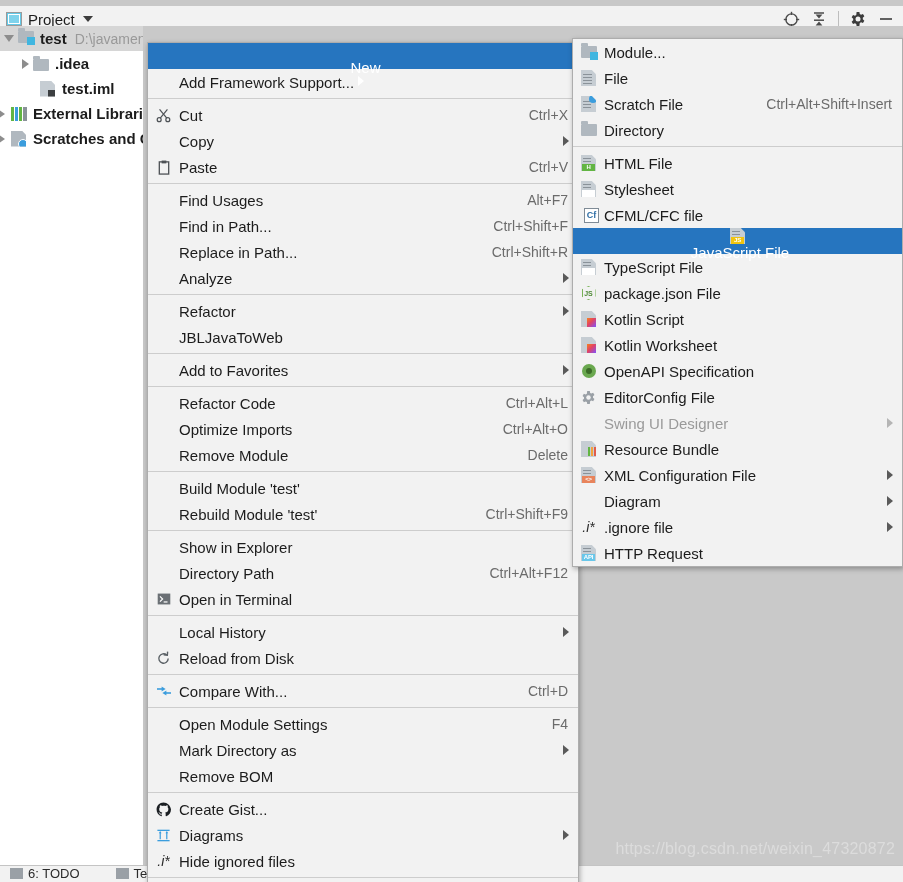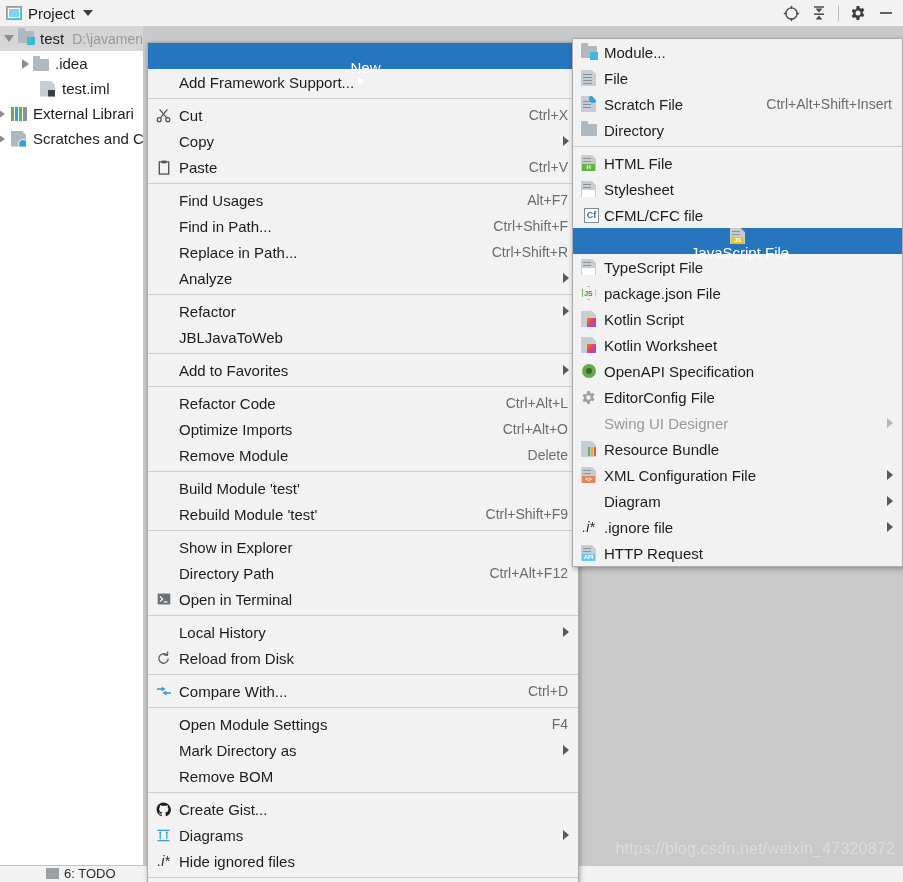--- a/index.html
+++ b/index.html
@@ -15,21 +15,21 @@
     background: #c8c8c8;
   }
 
   
   .toolwin {
     position: absolute; left: 0; top: 0;
     width: 903px; height: 882px;
     background: #c8c8c8;
   }
   .tw-header {
-    position: absolute; left: 0; top: 0;
+    position: absolute; left: 0; top: 6px;
     width: 903px; height: 26px;
     background: #f2f2f2;
     border-bottom: 1px solid #c0c0c0;
     display: flex; align-items: center;
   }
   .tw-title-ic {
     width: 16px; height: 14px;
     margin-left: 6px; margin-right: 6px;
     border: 1px solid #9a9a9a;
     background: #63c9e8;
@@ -77,42 +77,42 @@
     margin-right: 4px;
   }
   .tw-arrow.open {
     border-left: 5px solid transparent;
     border-right: 5px solid transparent;
     border-top: 7px solid #8d8d8d;
     border-bottom: 0;
   }
   .tw-arrow.blank { border: none; width: 7px; }
   .tw-icon { width: 17px; height: 16px; margin-right: 5px; flex:0 0 auto; position: relative; }
-  .node-label { font-weight: normal; }
-  .node-label.bold { font-weight: normal; }
+  .node-label { font-weight: bold; }
+  .node-label.bold { font-weight: bold; }
   .node-path { color: #999999; margin-left: 8px; font-size: 14px; }
 
   
   .editor-bg {
     position: absolute; left: 143px; top: 26px; right: 0; bottom: 16px;
     background: #c9c9c9;
   }
   .watermark {
     position: absolute; right: 8px; bottom: 8px;
     font-size: 16px; color: #dcdcdc; letter-spacing: 0.2px;
   }
 
   
   .statusbar {
     position:absolute; left:0; bottom:0; width:903px; height:16px;
     background:#f2f2f2; border-top:1px solid #c4c4c4;
     display:flex; align-items:flex-start; font-size:13px; color:#2b2b2b;
     overflow:hidden;
   }
-  .sb-item { display:flex; align-items:center; gap:5px; padding-left:10px;margin-left:36px; }
+  .sb-item { display:flex; align-items:center; gap:5px; padding-left:10px; }
   .sb-ic { width:13px; height:11px; background:#9aa0a6; position:relative; }
 
   
   .menu {
     position: absolute;
     background: #f2f2f2;
     border: 1px solid #adadad;
     box-shadow: 1px 2px 5px rgba(0,0,0,0.30);
     font-size: 15px;
     color: #1c1c1c;

